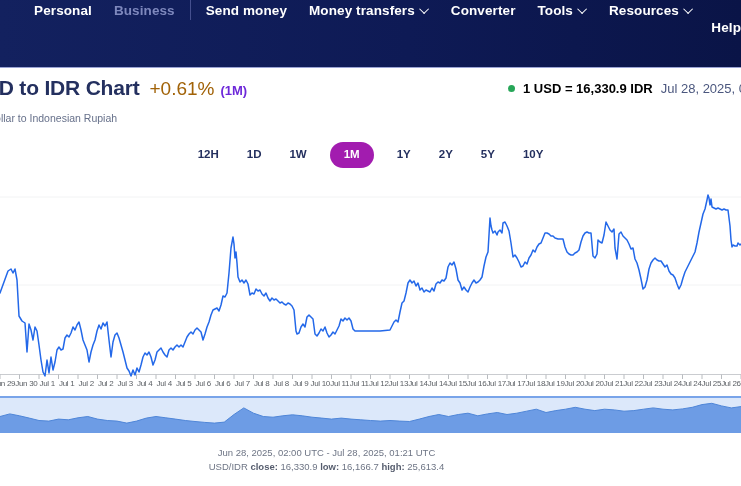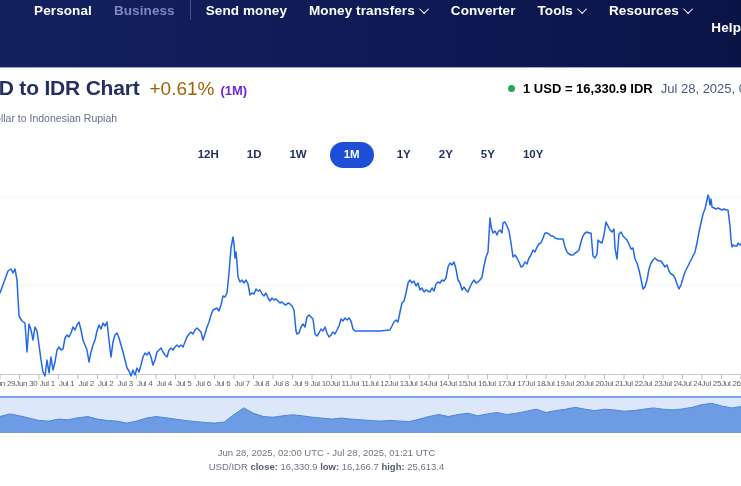--- a/index.html
+++ b/index.html
@@ -47,21 +47,21 @@
   
   .ranges{
     position:absolute;top:141px;left:0;width:741px;height:28px;
     display:flex;justify-content:center;align-items:center;gap:18px;
   }
   .range-btn{
     font-family:"Liberation Sans",sans-serif;
     font-size:11.5px;font-weight:700;color:#24305f;background:transparent;border:none;
     padding:6px 5px;cursor:pointer;border-radius:15px;line-height:1;
   }
-  .range-btn.active{background:#1d4ed8;color:#ffffff;padding:7px 14px;}
+  .range-btn.active{background:#a21caf;color:#ffffff;padding:7px 14px;}
   
   .chart-area{position:absolute;top:182px;left:0;width:741px;height:200px;}
   .axis-labels{
     position:absolute;top:379px;left:-7px;width:755px;height:11px;display:flex;
   }
   .axis-labels span{
     flex:0 0 19.5px;text-align:center;font-size:8px;color:#5d6166;
     letter-spacing:-.3px;white-space:nowrap;overflow:visible;
   }
   

